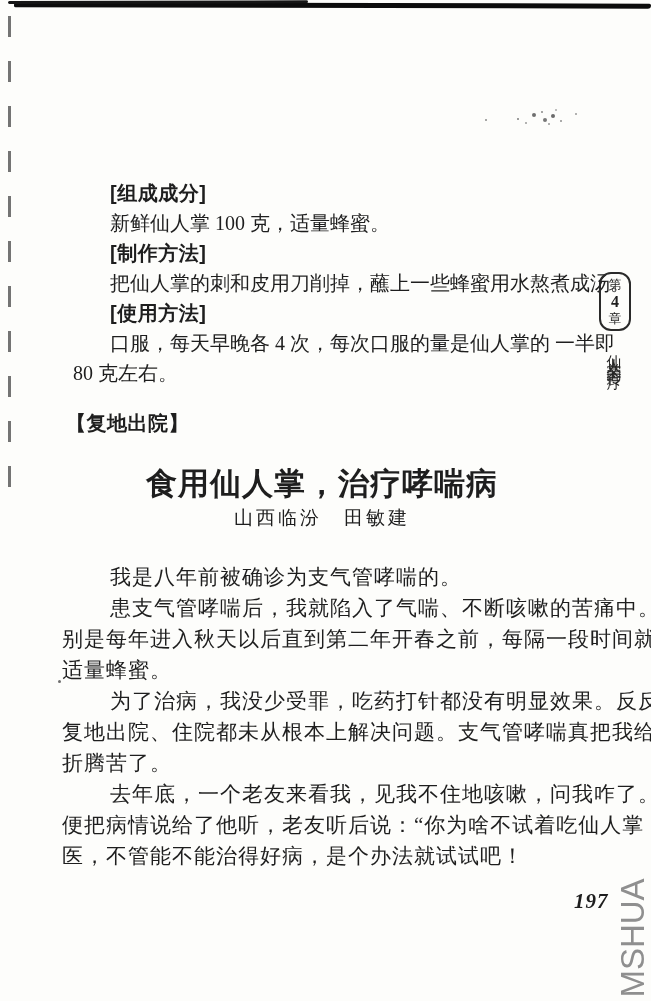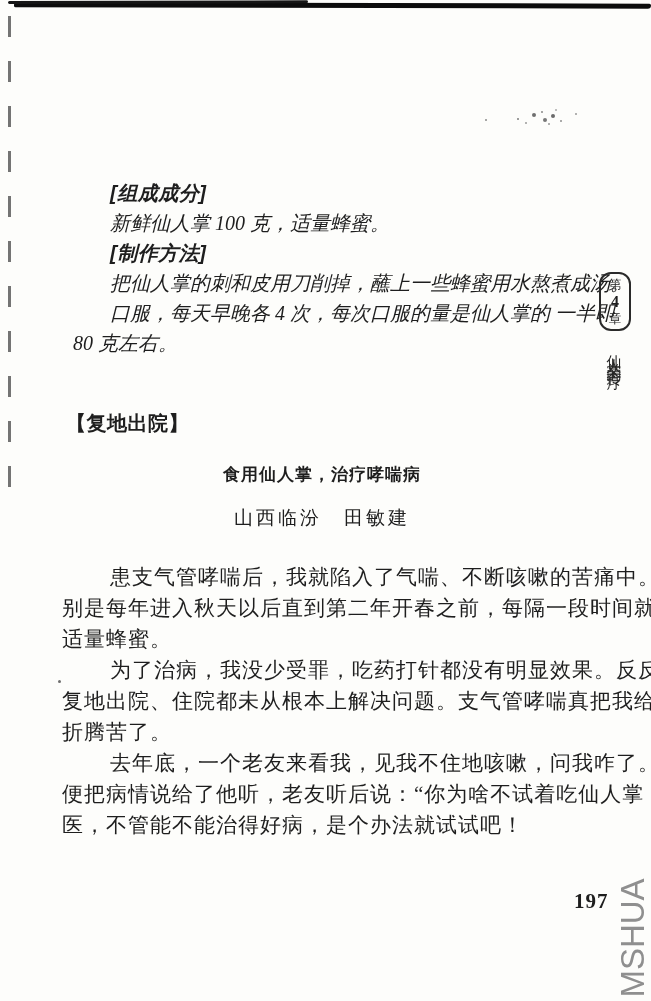--- a/index.html
+++ b/index.html
@@ -30,31 +30,31 @@
     position:absolute;left:485px;top:119px;width:2px;height:2px;background:#8a8a8a;border-radius:50%;
     box-shadow:32px -1px 0 #7d7d7d,48px -5px 0 1px #6f6f6f,56px -8px 0 #8a8a8a,
       59px 0 0 1px #777,63px 4px 0 #999,67px -4px 0 1px #6b6b6b,75px 1px 0 #8f8f8f,
       90px -6px 0 #999,40px 3px 0 #9a9a9a,70px -10px 0 #aaa;
   }
   .stray-dot{
     position:absolute;left:58px;top:680px;width:3px;height:3px;background:#6e6e6e;border-radius:50%;
   }
   
   .recipe{position:absolute;left:73px;top:178px;width:509px;}
-  .r-line{font-size:20px;line-height:30px;white-space:nowrap;font-style:italic;}
+  .r-line{font-size:20px;line-height:30px;white-space:nowrap;}
   .r-line.pad{padding-left:37px;}
   .r-head{font-family:"Liberation Sans",sans-serif;font-weight:bold;letter-spacing:.5px;}
   
   .case-label{
     position:absolute;left:66px;top:410px;
     font-family:"Liberation Sans",sans-serif;font-weight:bold;font-size:20px;letter-spacing:.5px;
   }
   .case-title{
     position:absolute;left:62px;top:463px;width:520px;margin:0;text-align:center;
-    font-family:"Liberation Sans",sans-serif;font-weight:bold;font-size:17px;letter-spacing:1px;
+    font-family:"Liberation Sans",sans-serif;font-weight:bold;font-size:31px;letter-spacing:1px;
   }
   .case-byline{
     position:absolute;left:62px;top:505px;width:520px;text-align:center;
     font-size:19px;letter-spacing:3px;
   }
   .case-body{position:absolute;left:62px;top:562px;width:520px;}
   .c-line{font-size:21px;line-height:31px;white-space:nowrap;letter-spacing:1px;}
   .c-line.pad{padding-left:48px;}
   
   .side-tab{position:absolute;left:598px;top:272px;width:34px;}
@@ -66,21 +66,21 @@
   .badge span{display:block;font-size:13px;line-height:16px;}
   .badge .num{font-weight:bold;font-size:16px;line-height:18px;font-family:"Liberation Serif",serif;}
   .vtitle{
     margin:12px 0 0 6px;
     writing-mode:vertical-rl;text-orientation:upright;
     font-size:15px;letter-spacing:4px;line-height:20px;color:#242424;
   }
   
   .page-number{
     position:absolute;left:574px;top:889px;
-    font-family:"Liberation Serif",serif;font-weight:600;
+    font-family:"Liberation Serif",serif;font-style:italic;font-weight:600;
     font-size:21px;letter-spacing:1px;
   }
   .watermark{
     position:absolute;left:633px;top:938px;
     transform:translate(-50%,-50%) rotate(-90deg);
     font-family:"Liberation Sans",sans-serif;
     font-size:33px;color:var(--watermark_gray,#8f8f8f);
     letter-spacing:0;white-space:nowrap;
   }
 </style>
@@ -92,29 +92,31 @@
   <div class="top-edge"></div>
   <div class="left-dashes"></div>
   <div class="smudge"></div>
   <div class="stray-dot"></div>
 
   <section class="recipe">
     <div class="r-line r-head pad">[组成成分]</div>
     <div class="r-line pad">新鲜仙人掌 100 克，适量蜂蜜。</div>
     <div class="r-line r-head pad">[制作方法]</div>
     <div class="r-line pad">把仙人掌的刺和皮用刀削掉，蘸上一些蜂蜜用水熬煮成汤。</div>
+    <div class="r-line r-head pad">[使用方法]</div>
     <div class="r-line pad">口服，每天早晚各 4 次，每次口服的量是仙人掌的 一半即</div>
     <div class="r-line">80 克左右。</div>
   </section>
 
   <div class="case-label">【复地出院】</div>
   <h1 class="case-title">食用仙人掌，治疗哮喘病</h1>
   <div class="case-byline">山西临汾　田敏建</div>
 
   <section class="case-body">
+    <div class="c-line pad">我是八年前被确诊为支气管哮喘的。</div>
     <div class="c-line pad">患支气管哮喘后，我就陷入了气喘、不断咳嗽的苦痛中。特</div>
     <div class="c-line">别是每年进入秋天以后直到第二年开春之前，每隔一段时间就</div>
     <div class="c-line">适量蜂蜜。</div>
     <div class="c-line pad">为了治病，我没少受罪，吃药打针都没有明显效果。反反复</div>
     <div class="c-line">复地出院、住院都未从根本上解决问题。支气管哮喘真把我给</div>
     <div class="c-line">折腾苦了。</div>
     <div class="c-line pad">去年底，一个老友来看我，见我不住地咳嗽，问我咋了。我</div>
     <div class="c-line">便把病情说给了他听，老友听后说：“你为啥不试着吃仙人掌</div>
     <div class="c-line">医，不管能不能治得好病，是个办法就试试吧！</div>
   </section>

